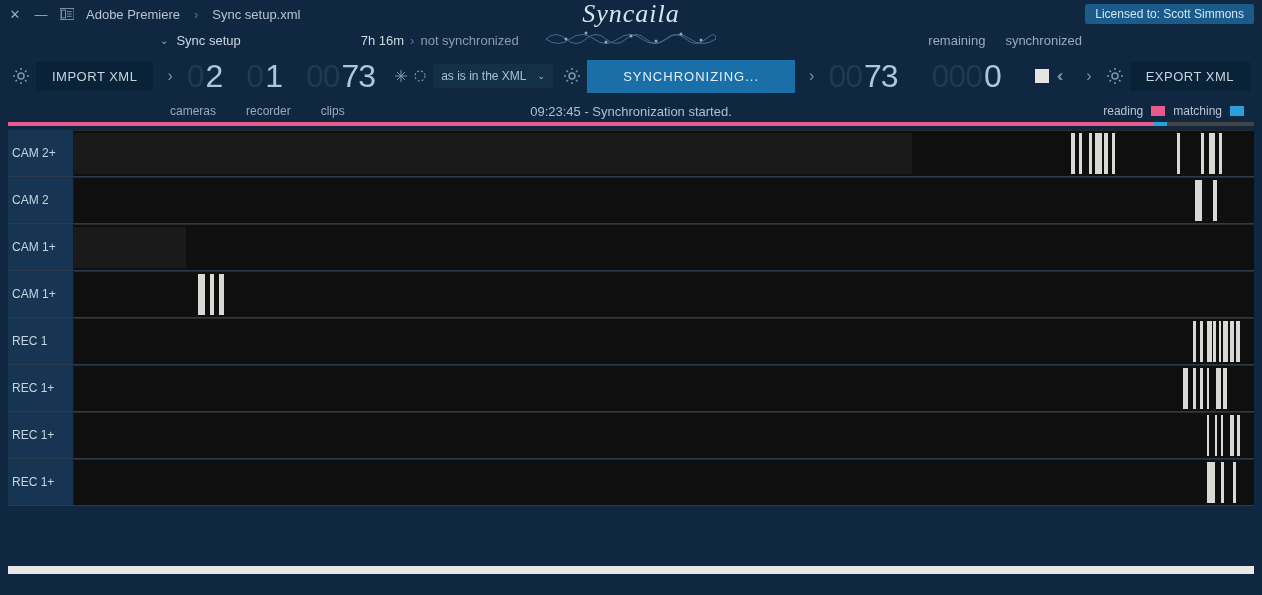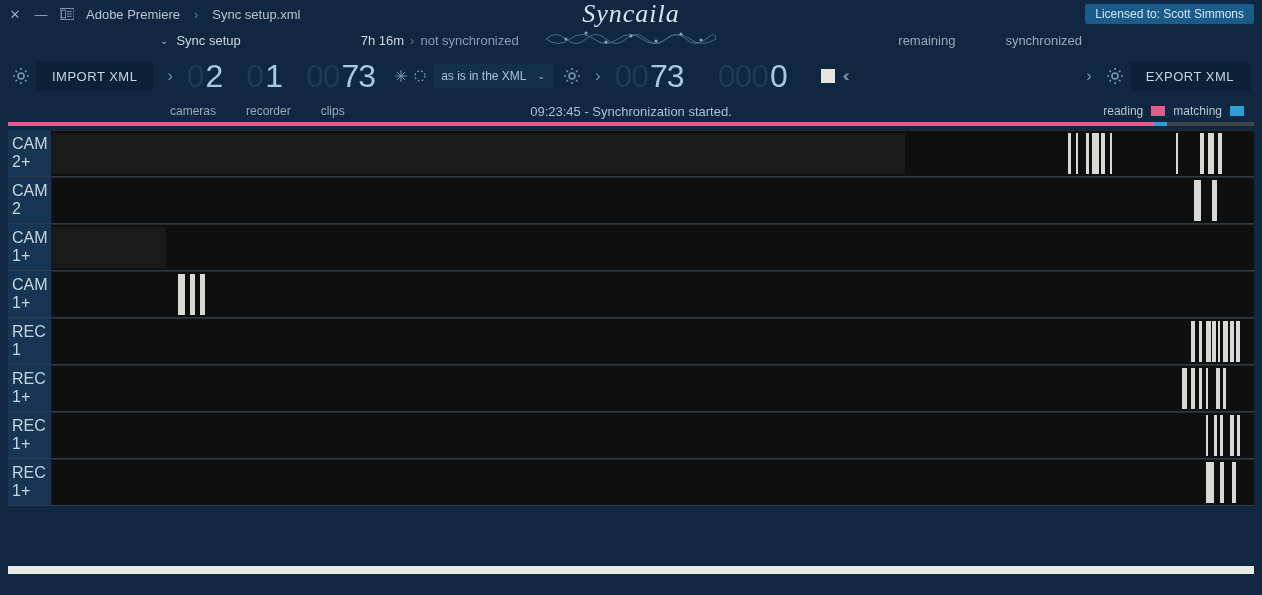--- a/index.html
+++ b/index.html
@@ -56,21 +56,21 @@
 .notsync { color: #8a9bb0; }
 .sep2 { color: #5a7a95; margin: 0 6px; }
 .wave {
   position: absolute;
   left: 50%;
   transform: translateX(-50%);
   top: 0;
   width: 170px;
   height: 22px;
 }
-.rem-sync { position: absolute; right: 180px; display: flex; gap: 50px; font-size: 13px; color: #9ab; }
+.rem-sync { position: absolute; right: 180px; display: flex; gap: 20px; font-size: 13px; color: #9ab; }
 .toolbar {
   height: 48px;
   display: flex;
   align-items: center;
   padding: 0 12px;
   gap: 6px;
 }
 .gear { width: 18px; height: 18px; color: #7a95aa; cursor: pointer; }
 .btn {
   background: #0a2238;
@@ -150,24 +150,24 @@
   height: 434px;
   overflow: hidden;
   padding: 0 8px;
 }
 .track {
   height: 47px;
   display: flex;
   border-bottom: 1px solid #2a3a48;
 }
 .track-label {
-  width: 44px;
+  width: 66px;
   background: #173552;
   color: #c5d5e0;
-  font-size: 16px;
+  font-size: 12px;
   display: flex;
   align-items: center;
   padding-left: 4px;
   border-right: 1px solid #0a1a2a;
 }
 .track-body {
   flex: 1;
   background: #0f0f0f;
   position: relative;
   border-top: 1px solid #2a2a2a;
@@ -268,20 +268,21 @@
   <div class="dropdown">
     <span>as is in the XML</span>
     <span class="dd-chev">⌄</span>
   </div>
   <span class="gear" style="margin-left:4px">
     <svg width="18" height="18" viewBox="0 0 18 18">
         <circle cx="9" cy="9" r="3" fill="none" stroke="#7a95aa" stroke-width="1.5"></circle>
         <path d="M9,1 L9,3 M9,15 L9,17 M1,9 L3,9 M15,9 L17,9 M3.5,3.5 L5,5 M13,13 L14.5,14.5 M3.5,14.5 L5,13 M13,5 L14.5,3.5" stroke="#7a95aa" stroke-width="1.5"></path>
       </svg>
   </span>
+  <button class="btn btn-sync">SYNCHRONIZING...</button>
   <span class="arrow">›</span>
   <div class="digit-group">
     <span class="digit digit-dim">00</span>
       <span class="digit">73</span>
   </div>
   <div class="digit-group" style="margin-left:28px">
     <span class="digit digit-dim">000</span>
       <span class="digit">0</span>
   </div>
   <div class="playback" style="margin-left:28px">

